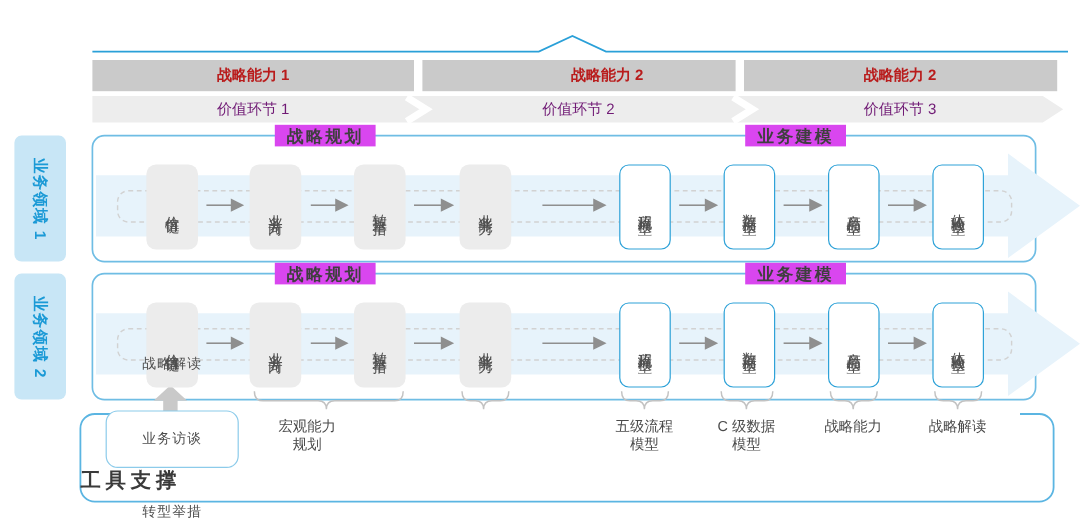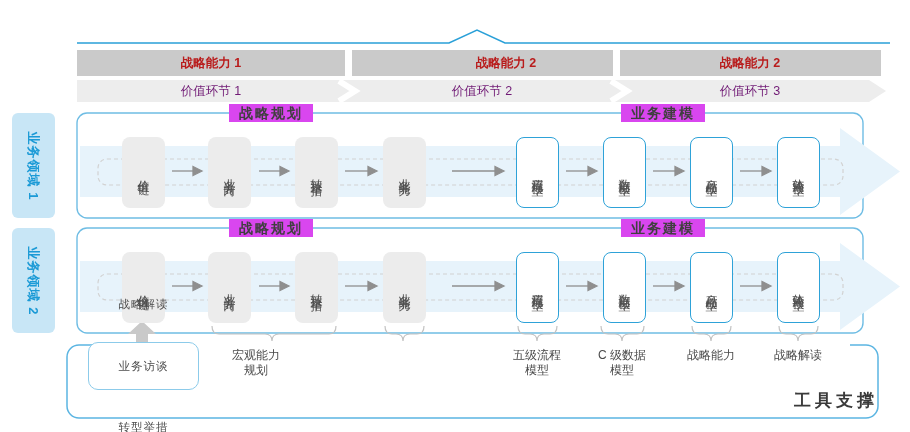--- a/index.html
+++ b/index.html
@@ -37,21 +37,21 @@
 
   .practice-box{left:88px;top:342px;width:109px;height:46px;background:#fff;
     border:1.3px solid #8ccbea;border-radius:10px;display:flex;flex-direction:column;
     align-items:center;justify-content:center;font-size:11.5px;line-height:14.5px;
     color:#4d4d4d;letter-spacing:1px;gap:47px;}
 
   .ann{top:348px;transform:translateX(-50%);text-align:center;
     font-size:12px;line-height:15px;color:#4a4a4a;white-space:nowrap;}
   .ann span{display:block;}
 
-  .tool-support{left:67px;top:389px;width:811px;text-align:right;
+  .tool-support{left:67px;top:389px;width:811px;text-align:left;
     font-size:17px;font-weight:bold;color:#3a3a3a;letter-spacing:4px;}
 </style>
 </head>
 <body>
 
 <div class="stage">
 
   <svg width="910" height="432" viewBox="0 0 910 432">
 
     <g fill="none" stroke="#6fbde4" stroke-width="1.4">

